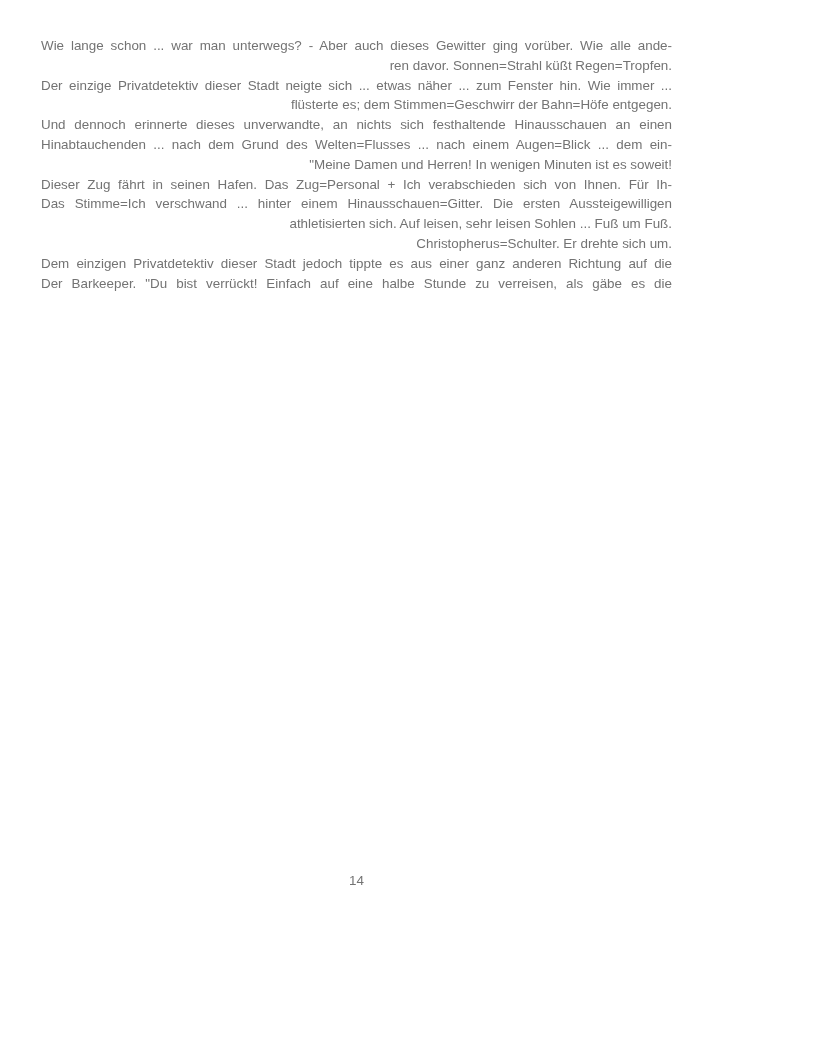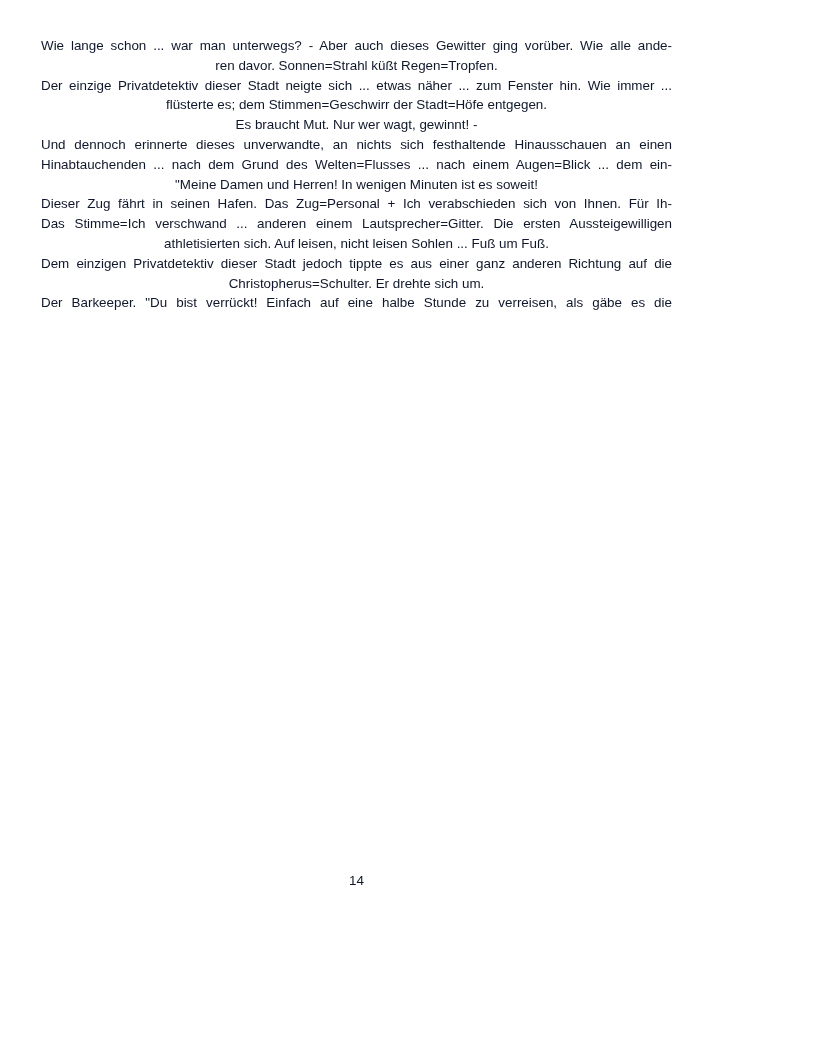--- a/index.html
+++ b/index.html
@@ -6,33 +6,33 @@
     margin: 0;
     padding: 0;
     background: #ffffff;
   }
   .page {
     position: relative;
     width: 827px;
     height: 1059px;
     background: #ffffff;
     font-family: "Liberation Sans", sans-serif;
-    color: #0f172a;
+    color: #737373;
     overflow: hidden;
   }
   .text-block {
     position: absolute;
     left: 41px;
     top: 36px;
     width: 631px;
     font-size: 13.4px;
     line-height: 19.8px;
   }
   .line {
-    text-align: center;
+    text-align: right;
     white-space: normal;
   }
   .line.justified {
     text-align: justify;
     text-align-last: justify;
   }
   .page-number {
     position: absolute;
     left: 41px;
     top: 871px;
@@ -43,26 +43,25 @@
   }
 </style>
 </head>
 <body>
 
 <div class="page">
   <div class="text-block" id="text-block">
       <div class="line justified">Wie lange schon ... war man unterwegs? - Aber auch dieses Gewitter ging vorüber. Wie alle ande-</div>
       <div class="line">ren davor. Sonnen=Strahl küßt Regen=Tropfen.</div>
       <div class="line justified">Der einzige Privatdetektiv dieser Stadt neigte sich ... etwas näher ... zum Fenster hin. Wie immer ...</div>
-      <div class="line">flüsterte es; dem Stimmen=Geschwirr der Stadt=Höfe entgegen.</div>
-      <div class="line">Es braucht Mut. Nur wer wagt, gewinnt! -</div>
+      <div class="line">flüsterte es; dem Stimmen=Geschwirr der Bahn=Höfe entgegen.</div>
       <div class="line justified">Und dennoch erinnerte dieses unverwandte, an nichts sich festhaltende Hinausschauen an einen</div>
       <div class="line justified">Hinabtauchenden ... nach dem Grund des Welten=Flusses ... nach einem Augen=Blick ... dem ein-</div>
       <div class="line">"Meine Damen und Herren! In wenigen Minuten ist es soweit!</div>
       <div class="line justified">Dieser Zug fährt in seinen Hafen. Das Zug=Personal + Ich verabschieden sich von Ihnen. Für Ih-</div>
-      <div class="line justified">Das Stimme=Ich verschwand ... anderen einem Lautsprecher=Gitter. Die ersten Aussteigewilligen</div>
-      <div class="line">athletisierten sich. Auf leisen, nicht leisen Sohlen ... Fuß um Fuß.</div>
+      <div class="line justified">Das Stimme=Ich verschwand ... hinter einem Hinausschauen=Gitter. Die ersten Aussteigewilligen</div>
+      <div class="line">athletisierten sich. Auf leisen, sehr leisen Sohlen ... Fuß um Fuß.</div>
+      <div class="line">Christopherus=Schulter. Er drehte sich um.</div>
       <div class="line justified">Dem einzigen Privatdetektiv dieser Stadt jedoch tippte es aus einer ganz anderen Richtung auf die</div>
-      <div class="line">Christopherus=Schulter. Er drehte sich um.</div>
       <div class="line justified">Der Barkeeper. "Du bist verrückt! Einfach auf eine halbe Stunde zu verreisen, als gäbe es die</div>
     </div>
   <div class="page-number">14</div>
 </div>
 
 </body></html>

